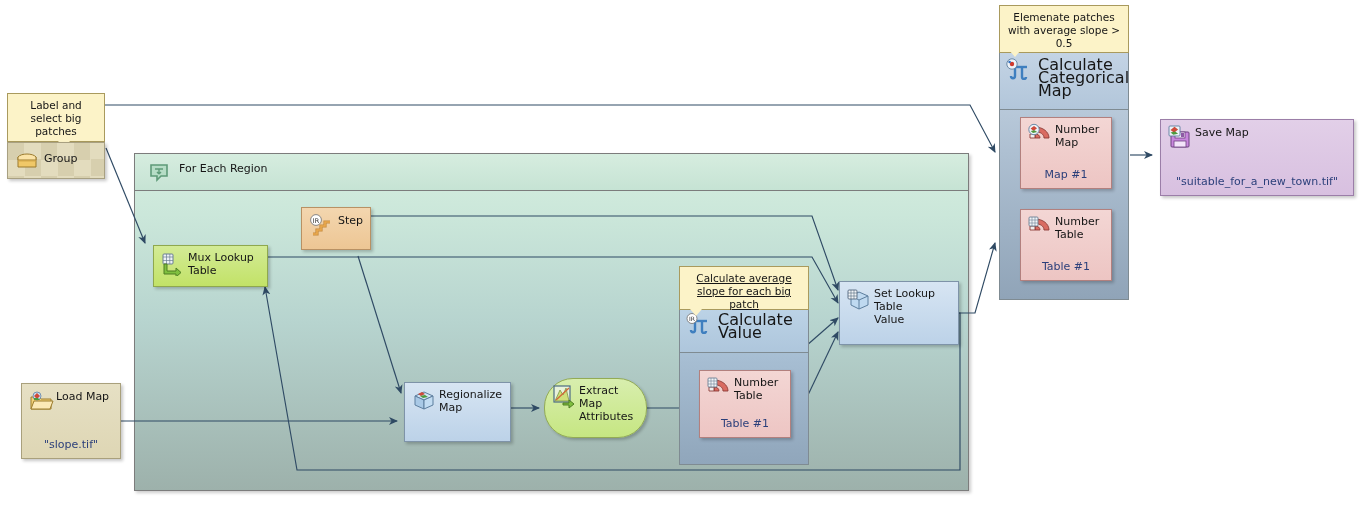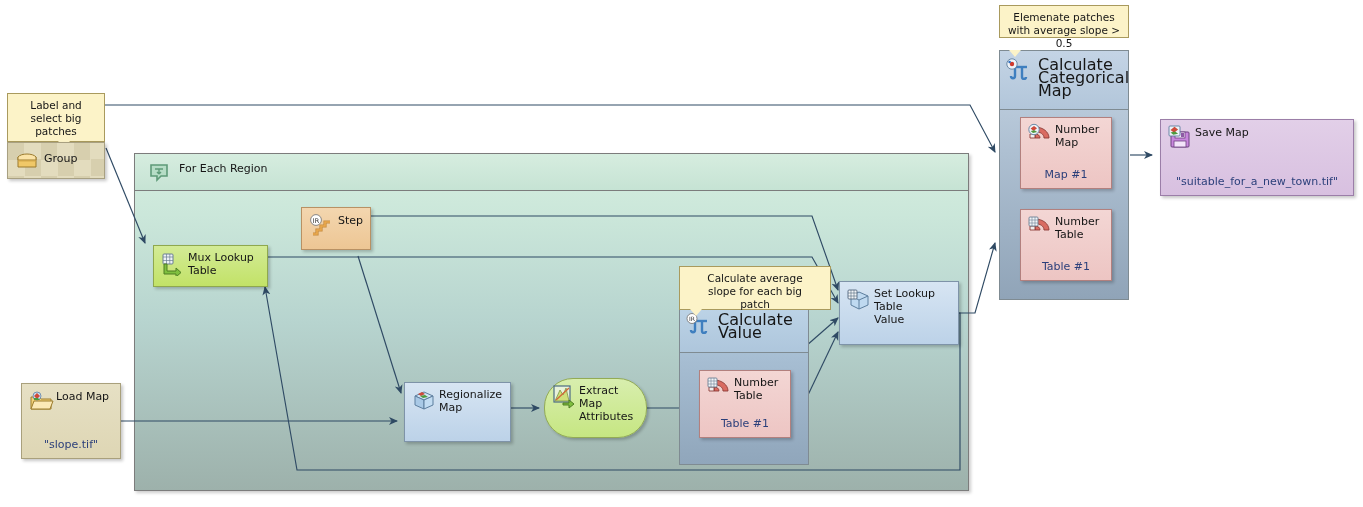--- a/index.html
+++ b/index.html
@@ -303,21 +303,21 @@
           <rect x="2" y="3" width="9" height="9" rx="1" fill="#f2f5f8" stroke="#6b7f93" stroke-width="0.9"></rect>
           <path d="M2,6 h9 M2,9 h9 M5,3 v9 M8,3 v9" stroke="#6b7f93" stroke-width="0.6"></path>
         </svg>
       </span>
       <span class="title">Number
 Table</span>
       <span class="subval">Table #1</span>
     </div>
   </div>
 
-  <div class="note" style="left:679px; top:266px; width:152px; height:44px;">Calculate average
+  <div class="note" style="left:679px; top:266px; width:130px; height:44px;text-decoration:underline;">Calculate average
 slope for each big
 patch</div>
   <div class="note-tail" style="left:690px; top:309px;"></div>
 
   <div class="node c-blue" style="left:839px; top:281px; width:120px; height:64px;">
     <span class="ico">
       <svg viewBox="0 0 26 26" width="26" height="26">
         <path d="M5,10 L13,6 L22,10 L22,19 L13,23 L5,19 Z" fill="#bfd9f0" stroke="#5d7e9e" stroke-width="1"></path>
         <path d="M5,10 L13,14 L22,10" fill="none" stroke="#5d7e9e" stroke-width="1"></path>
         <path d="M13,14 L13,23" fill="none" stroke="#5d7e9e" stroke-width="1"></path>
@@ -374,21 +374,21 @@
           <rect x="2" y="3" width="9" height="9" rx="1" fill="#f2f5f8" stroke="#6b7f93" stroke-width="0.9"></rect>
           <path d="M2,6 h9 M2,9 h9 M5,3 v9 M8,3 v9" stroke="#6b7f93" stroke-width="0.6"></path>
         </svg>
       </span>
       <span class="title">Number
 Table</span>
       <span class="subval">Table #1</span>
     </div>
   </div>
 
-  <div class="note" style="left:999px; top:5px; width:130px; height:33px;">Elemenate patches
+  <div class="note" style="left:999px; top:5px; width:130px; height:48px;">Elemenate patches
 with average slope &gt;
 0.5</div>
   <div class="note-tail" style="left:1009px; top:50px;"></div>
 
   <div class="node c-purple" style="left:1160px; top:119px; width:194px; height:77px;">
     <span class="ico">
       <svg viewBox="0 0 26 26" width="26" height="26">
         <rect x="4" y="8" width="18" height="15" rx="1" fill="#c887dd" stroke="#6d4280" stroke-width="1"></rect>
         <rect x="8" y="8" width="10" height="6" fill="#f3e4fa" stroke="#6d4280" stroke-width="0.8"></rect>
         <rect x="7" y="17" width="12" height="6" fill="#f3e4fa" stroke="#6d4280" stroke-width="0.8"></rect>

